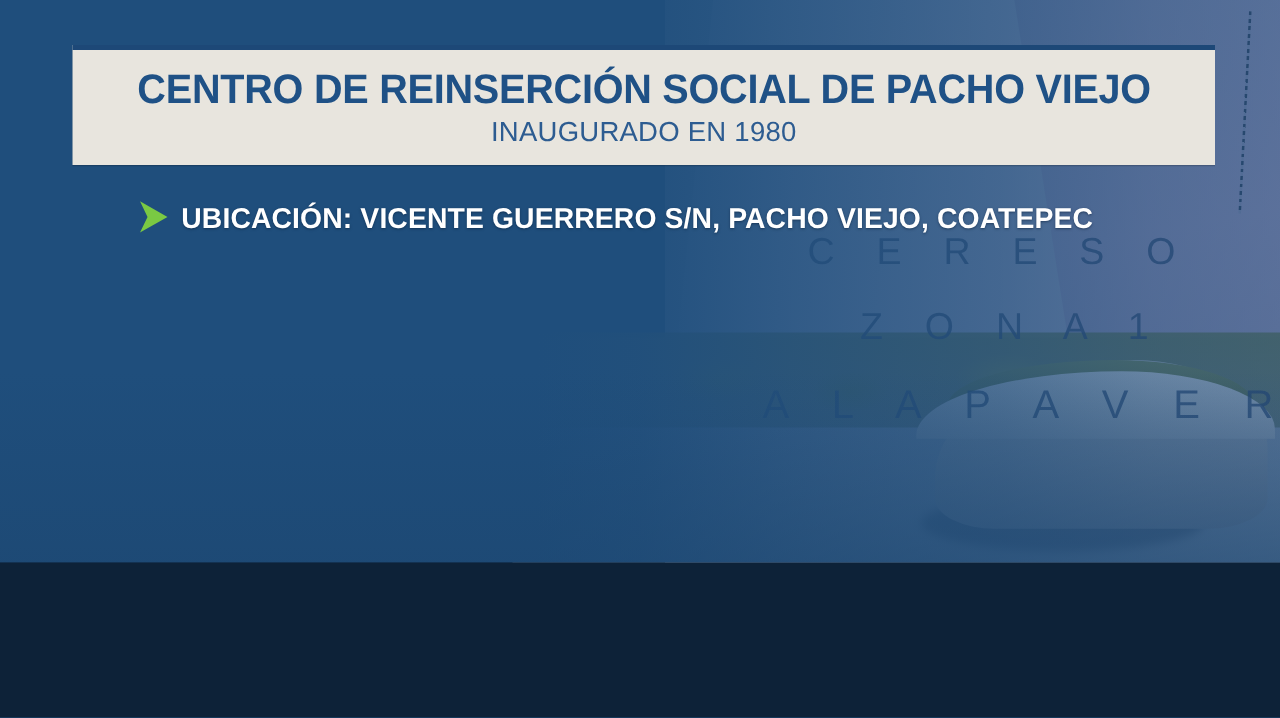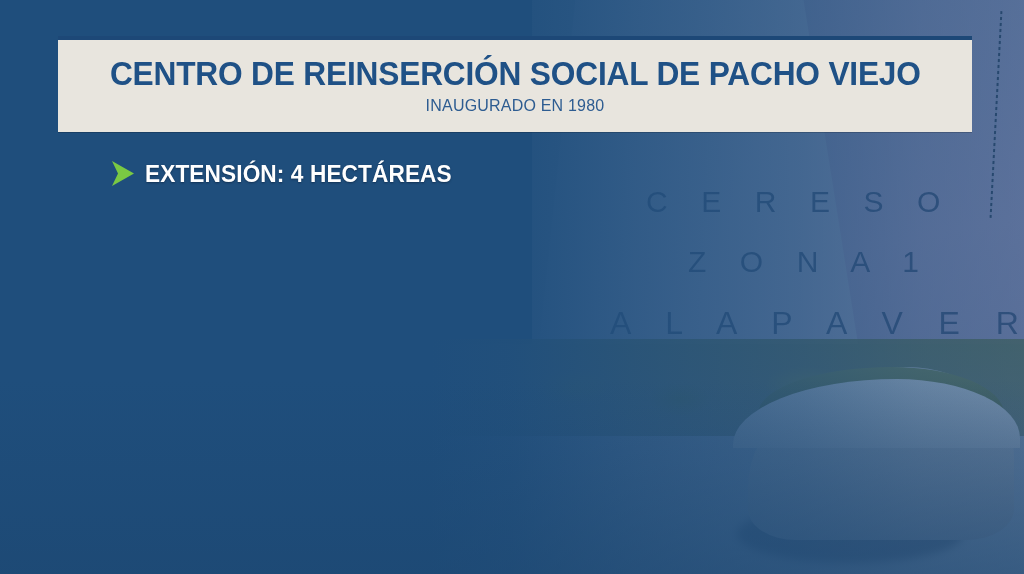--- a/index.html
+++ b/index.html
@@ -5,21 +5,21 @@
 <style>
   html, body {
     margin: 0;
     padding: 0;
     background: #0d2238;
   }
 
   #slide {
     position: relative;
     width: 1024px;
-    height: 574px;
+    height: 450px;
     overflow: hidden;
     font-family: "Liberation Sans", "DejaVu Sans", sans-serif;
     background: #1f4e7c;
     -webkit-font-smoothing: antialiased;
   }
 
   
   .photo-layer {
     position: absolute;
     inset: 0;
@@ -200,21 +200,21 @@
     font-size: 33px;
     font-weight: bold;
     letter-spacing: -0.2px;
     line-height: 1.05;
     white-space: nowrap;
     text-align: center;
     transform: scaleX(0.96);
   }
   .title-sub {
     color: #2d5c91;
-    font-size: 16px;
+    font-size: 22px;
     font-weight: normal;
     letter-spacing: 0.2px;
     line-height: 1.1;
     margin-top: 5px;
     white-space: nowrap;
     text-align: center;
   }
 
   
   .bullet-list {
@@ -278,28 +278,28 @@
   <div class="overlay-wash"></div>
   <div class="overlay-bottom-fade"></div>
 
   <div class="title-banner">
     <div class="title-main">CENTRO DE REINSERCIÓN SOCIAL DE PACHO VIEJO</div>
     <div class="title-sub">INAUGURADO EN 1980</div>
   </div>
 
   <div class="bullet-list">
 
-
     <div class="bullet-row">
       <span class="bullet-arrow">
         <svg width="26" height="30" viewBox="0 0 26 30" aria-hidden="true">
           <path d="M2 2 L24 14.5 L2 27 L8 14.5 Z" fill="#7AC943"></path>
         </svg>
       </span>
       <span class="bullet-text">
-        <span>EXTENSIÓN: 4 HECTÁREAS</span>
+        <span>UBICACIÓN: VICENTE GUERRERO S/N, PACHO VIEJO, COATEPEC</span>
       </span>
     </div>
 
 
 
+
   </div>
 </div>
 
 </body></html>

